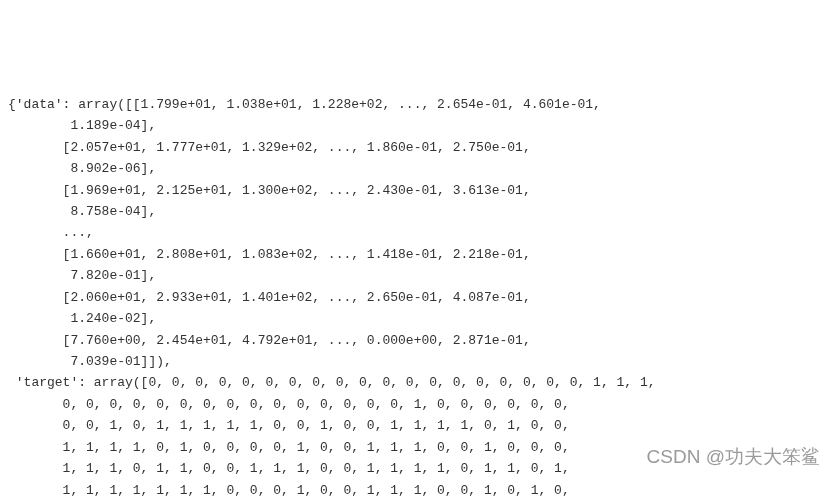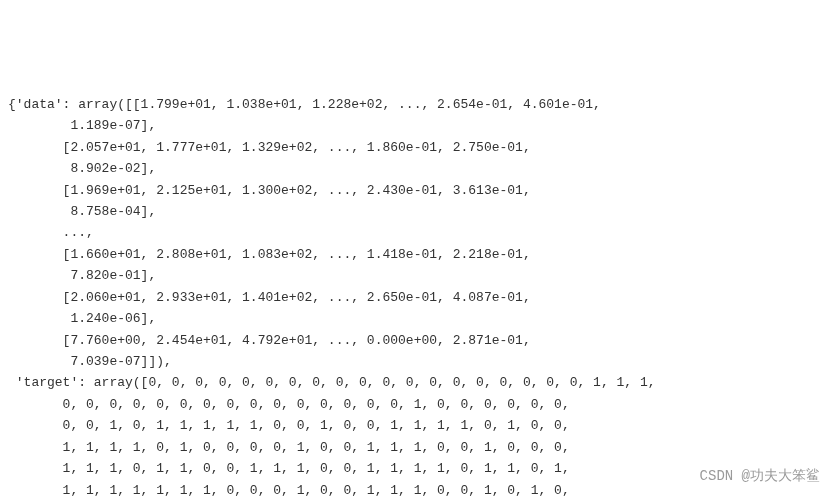--- a/index.html
+++ b/index.html
@@ -12,50 +12,50 @@
       background: #fff;
       white-space: pre;
       overflow: hidden;
       position: relative;
       width: 834px;
       height: 500px;
       box-sizing: border-box;
     }
     .watermark {
       position: absolute;
-      bottom: 12px;
+      bottom: 28px;
       right: 14px;
-      font-family: Liberation Mono, monospace;
-      font-size: 14px;
+      font-family: Liberation Sans, sans-serif;
+      font-size: 19px;
       color: rgba(120,120,120,0.75);
       white-space: nowrap;
       pointer-events: none;
     }
     .code-block {
       display: block;
     }
   </style>
 </head>
 <body>
 
 
 
 <div class="code-block"><span>{'data': array([[1.799e+01, 1.038e+01, 1.228e+02, ..., 2.654e-01, 4.601e-01,</span>
-<span>        1.189e-07],</span>
+<span>        1.189e-04],</span>
 <span>       [2.057e+01, 1.777e+01, 1.329e+02, ..., 1.860e-01, 2.750e-01,</span>
-<span>        8.902e-02],</span>
+<span>        8.902e-06],</span>
 <span>       [1.969e+01, 2.125e+01, 1.300e+02, ..., 2.430e-01, 3.613e-01,</span>
 <span>        8.758e-04],</span>
 <span>       ...,</span>
 <span>       [1.660e+01, 2.808e+01, 1.083e+02, ..., 1.418e-01, 2.218e-01,</span>
 <span>        7.820e-01],</span>
 <span>       [2.060e+01, 2.933e+01, 1.401e+02, ..., 2.650e-01, 4.087e-01,</span>
-<span>        1.240e-06],</span>
+<span>        1.240e-02],</span>
 <span>       [7.760e+00, 2.454e+01, 4.792e+01, ..., 0.000e+00, 2.871e-01,</span>
-<span>        7.039e-07]]),</span>
+<span>        7.039e-01]]),</span>
 <span> 'target': array([0, 0, 0, 0, 0, 0, 0, 0, 0, 0, 0, 0, 0, 0, 0, 0, 0, 0, 0, 1, 1, 1,</span>
 <span>       0, 0, 0, 0, 0, 0, 0, 0, 0, 0, 0, 0, 0, 0, 0, 1, 0, 0, 0, 0, 0, 0,</span>
 <span>       0, 0, 1, 0, 1, 1, 1, 1, 1, 0, 0, 1, 0, 0, 1, 1, 1, 1, 0, 1, 0, 0,</span>
 <span>       1, 1, 1, 1, 0, 1, 0, 0, 0, 0, 1, 0, 0, 1, 1, 1, 0, 0, 1, 0, 0, 0,</span>
 <span>       1, 1, 1, 0, 1, 1, 0, 0, 1, 1, 1, 0, 0, 1, 1, 1, 1, 0, 1, 1, 0, 1,</span>
 <span>       1, 1, 1, 1, 1, 1, 1, 0, 0, 0, 1, 0, 0, 1, 1, 1, 0, 0, 1, 0, 1, 0,</span>
 
 
 
 </div>

